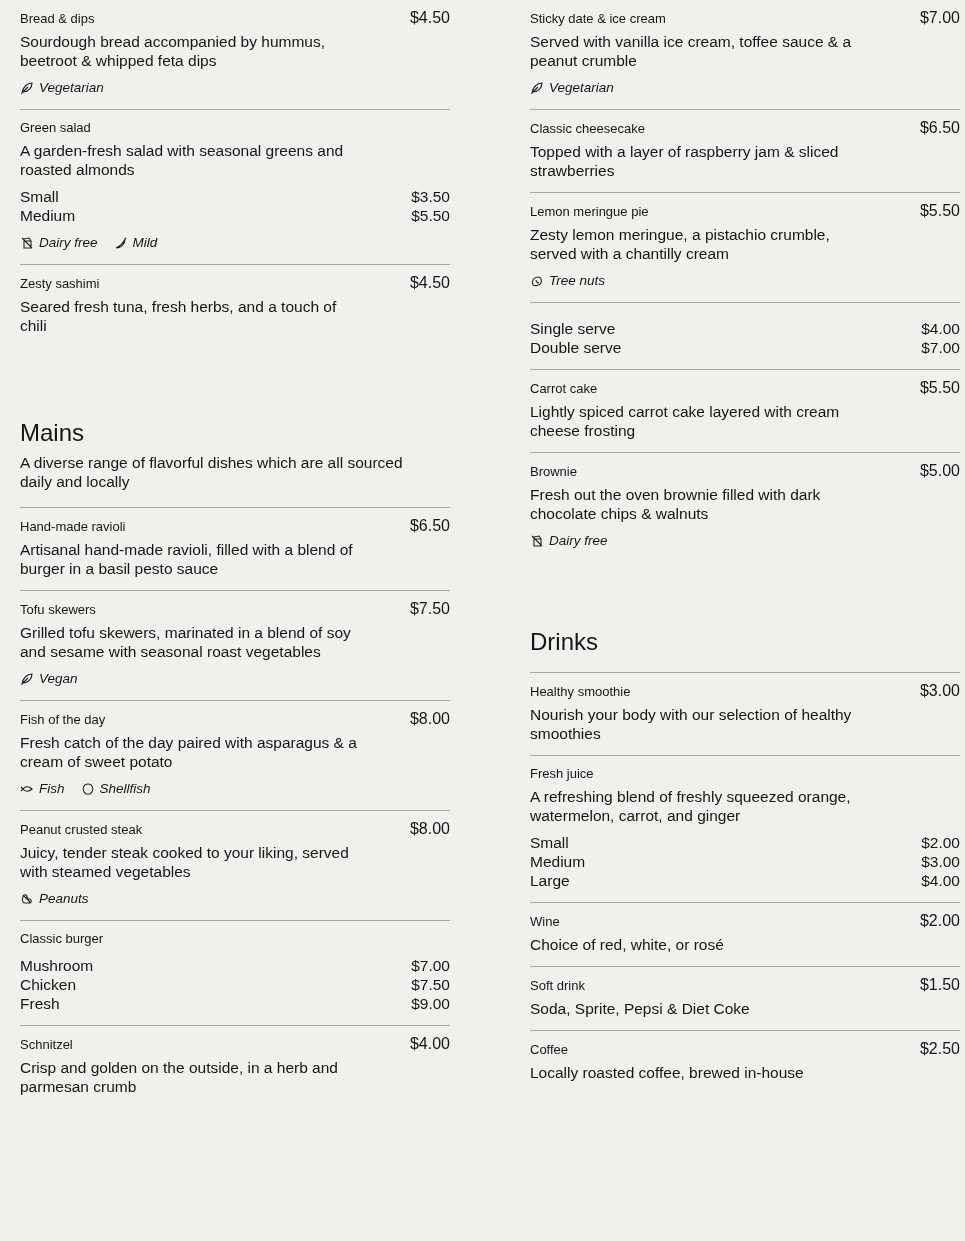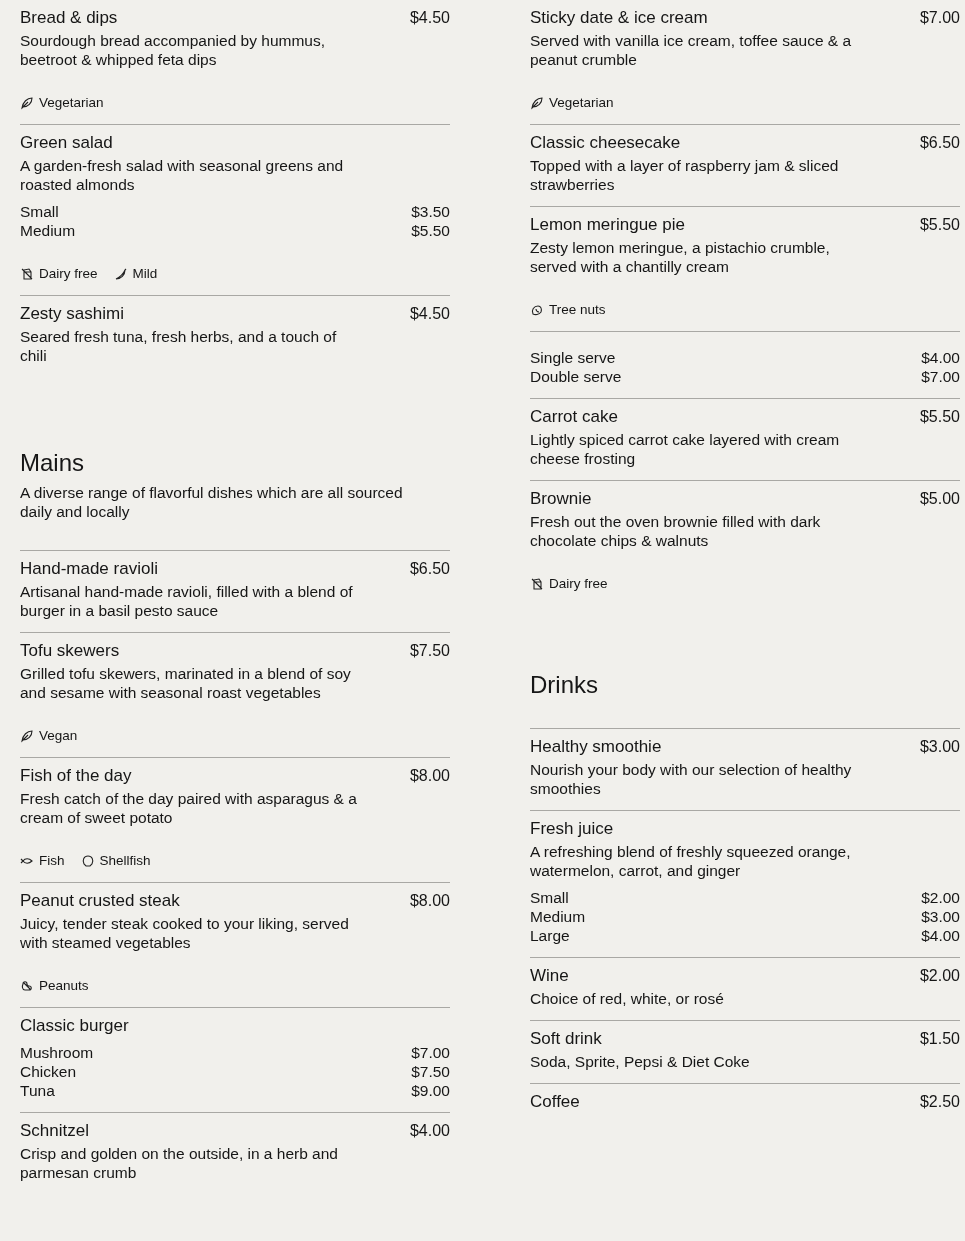--- a/index.html
+++ b/index.html
@@ -9,28 +9,28 @@
     font-family:"Liberation Sans", sans-serif;
     font-size:15.5px; line-height:19px;
     position:relative;
   }
   .col { position:absolute; top:0; width:430px; }
   .col.left { left:20px; }
   .col.right { left:530px; }
   .item { padding-top:8px; padding-bottom:12px; border-bottom:1px solid #a9a8a4; }
   .item.noborder { border-bottom:none; }
   .row { display:flex; justify-content:space-between; align-items:baseline; }
-  .name { font-size:17px;text-align:right; }
+  .name { font-size:13px;text-align:right; }
   .price { font-size:16px; text-align:right; }
   .desc { margin-top:4px; width:340px; }
   .sizes { margin-top:8px; }
-  .tags { margin-top:24px; display:flex; gap:16px; font-size:13.5px; align-items:center; }
+  .tags { margin-top:8px; display:flex; gap:16px; font-size:13.5px; align-items:center;font-style:italic; }
   .tag { display:flex; align-items:center; gap:5px; }
   .tag svg { width:14px; height:14px; stroke:#222; fill:none; stroke-width:1.1; }
-  .section { margin-top:72px; padding-bottom:29px; border-bottom:1px solid #a9a8a4; }
+  .section { margin-top:72px; padding-bottom:16px; border-bottom:1px solid #a9a8a4; }
   .section-title { font-size:24px; line-height:28px; }
   .section-desc { margin-top:6px; width:410px; }
 </style>
 </head>
 <body>
 
 <div class="col left">
   <div id="starters">
       <div class="item">
         <div class="row">
@@ -171,21 +171,21 @@
         <div class="sizes">
           <div class="row">
             <span>Mushroom</span>
             <span>$7.00</span>
           </div>
           <div class="row">
             <span>Chicken</span>
             <span>$7.50</span>
           </div>
           <div class="row">
-            <span>Tuna</span>
+            <span>Fresh</span>
             <span>$9.00</span>
           </div>
         </div>
       </div>
       <div class="item noborder">
         <div class="row">
           <span class="name">Schnitzel</span>
           <span class="price">$4.00</span>
         </div>
         <div class="desc">Crisp and golden on the outside, in a herb and parmesan crumb</div>
@@ -317,15 +317,16 @@
           <span class="name">Soft drink</span>
           <span class="price">$1.50</span>
         </div>
         <div class="desc">Soda, Sprite, Pepsi &amp; Diet Coke</div>
       </div>
       <div class="item noborder">
         <div class="row">
           <span class="name">Coffee</span>
           <span class="price">$2.50</span>
         </div>
+        <div class="desc">Locally roasted coffee, brewed in-house</div>
       </div>
     </div>
 </div>
 
 </body></html>

